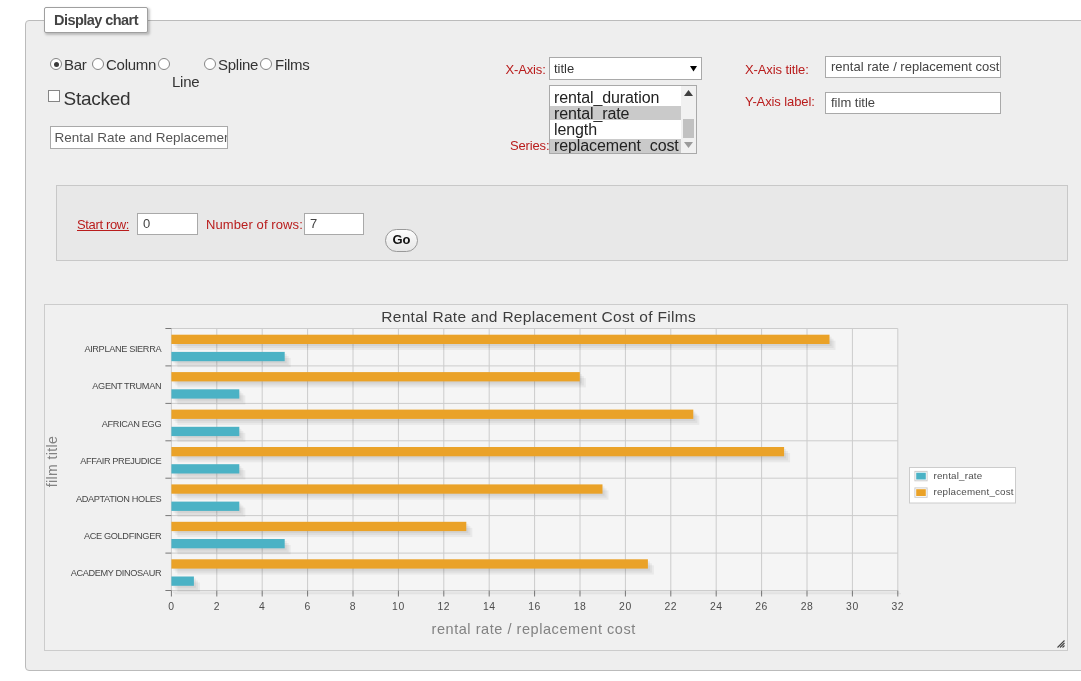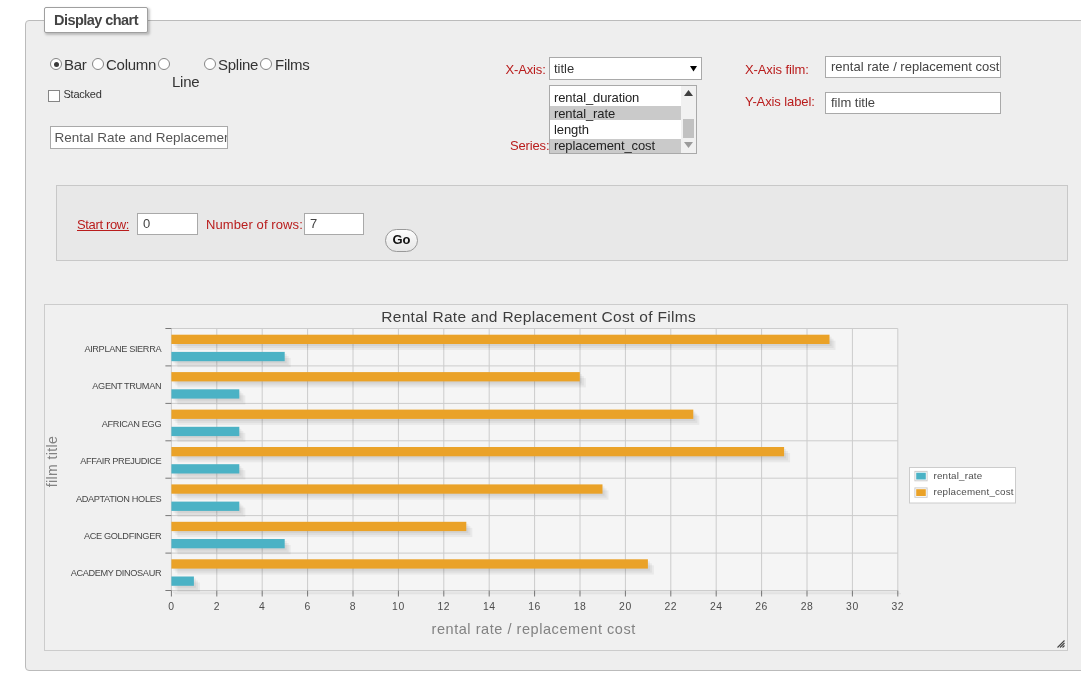--- a/index.html
+++ b/index.html
@@ -11,41 +11,41 @@
       color:#444; text-align:center; line-height:24px; box-shadow:1.5px 1.5px 2.5px rgba(0,0,0,0.22); z-index:3; }
 .lbl { position:absolute; font-size:13px; letter-spacing:-0.3px; color:#b91c1c; white-space:nowrap; }
 .rlbl { position:absolute; font-size:15px; letter-spacing:-0.25px; color:#333; white-space:nowrap; }
 .radio { position:absolute; width:12px; height:12px; border:1px solid #858585; border-radius:50%;
       background:#fff; }
 .radio.on::after { content:""; position:absolute; left:2.5px; top:2.5px; width:5px; height:5px;
       border-radius:50%; background:#3b3b3b; }
 .checkbox { position:absolute; width:12px; height:12px; border:1px solid #858585; background:#fdfdfd; }
 .inp { position:absolute; background:#fff; border:1px solid #a9a9a9; font-size:13px; color:#444;
       line-height:20px; padding-left:5px; white-space:nowrap; overflow:hidden; }
-.opt { position:absolute; left:0; width:131px; height:16.2px; font-size:13px; letter-spacing:-0.1px;
+.opt { position:absolute; left:0; width:131px; height:16.2px; font-size:16px; letter-spacing:-0.1px;
       color:#222; padding-left:4px; line-height:16.2px; white-space:nowrap; overflow:hidden; }
 </style></head>
 <body>
 <div id="page">
   <div class="fs"></div>
   <div class="legend">Display chart</div>
 
   <div class="radio on" style="left:30px;top:58px;"></div>
     <div class="rlbl" style="left:44px;top:55.5px;">Bar</div>
   <div class="radio" style="left:72px;top:58px;"></div>
     <div class="rlbl" style="left:86px;top:55.5px;">Column</div>
   <div class="radio" style="left:138px;top:58px;"></div>
     <div class="rlbl" style="left:152px;top:73px;">Line</div>
   <div class="radio" style="left:184px;top:58px;"></div>
     <div class="rlbl" style="left:198px;top:55.5px;">Spline</div>
   <div class="radio" style="left:240px;top:58px;"></div>
     <div class="rlbl" style="left:255px;top:55.5px;">Films</div>
 
   <div class="checkbox" style="left:28px;top:90px;"></div>
-    <div class="rlbl" style="left:43.5px;top:88px;font-size:11px;">Stacked</div>
+    <div class="rlbl" style="left:43.5px;top:88px;font-size:19px;">Stacked</div>
 
   <div class="inp" style="left:30px;top:125.5px;width:178px;height:23.5px;line-height:21px;font-size:13.5px;color:#555;padding-left:3.5px;">Rental Rate and Replacement Cost of Films</div>
 
   <div class="lbl" style="left:485.5px;top:61.8px;letter-spacing:-0.15px;">X-Axis:</div>
   <div class="inp" style="left:529px;top:57px;width:153px;height:23px;color:#333;padding-left:4px;line-height:22px;">title</div>
   <svg style="position:absolute;left:669.5px;top:65.5px;" width="7" height="6">
       <path d="M0 0 L7 0 L3.5 5.5 Z" fill="#000"></path>
     </svg>
 
   <div class="lbl" style="left:490px;top:137.5px;letter-spacing:-0.15px;">Series:</div>
@@ -59,21 +59,21 @@
     <div style="position:absolute;right:0;top:0;width:15px;height:67px;background:#f1f1f1;"></div>
     <svg style="position:absolute;right:3px;top:4px;" width="9" height="7">
         <path d="M4.5 0 L9 6 L0 6 Z" fill="#404040"></path>
       </svg>
     <div style="position:absolute;right:2px;top:33px;width:11px;height:19px;background:#c1c1c1;"></div>
     <svg style="position:absolute;right:3px;bottom:4px;" width="9" height="7">
         <path d="M4.5 6 L9 0 L0 0 Z" fill="#9b9b9b"></path>
       </svg>
   </div>
 
-  <div class="lbl" style="left:725px;top:61.5px;letter-spacing:-0.1px;">X-Axis film:</div>
+  <div class="lbl" style="left:725px;top:61.5px;letter-spacing:-0.1px;">X-Axis title:</div>
   <div class="inp" style="left:805px;top:56px;width:176px;height:22px;">rental rate / replacement cost</div>
   <div class="lbl" style="left:725px;top:94px;letter-spacing:-0.1px;">Y-Axis label:</div>
   <div class="inp" style="left:805px;top:92px;width:176px;height:22px;">film title</div>
 
   <div style="position:absolute;left:36px;top:185px;width:1012px;height:76px;background:#e8e8e8;border:1px solid #c8c8c8;"></div>
   <div class="lbl" style="left:57px;top:217.3px;letter-spacing:-0.35px;text-decoration:underline;">Start row:</div>
   <div class="inp" style="left:117px;top:213px;width:61px;height:22px;">0</div>
   <div class="lbl" style="left:186px;top:217.3px;letter-spacing:0.1px;">Number of rows:</div>
   <div class="inp" style="left:284px;top:213px;width:60px;height:22px;">7</div>
   <div style="position:absolute;left:365px;top:229px;width:33px;height:23px;border:1px solid #999;border-radius:11.5px;

